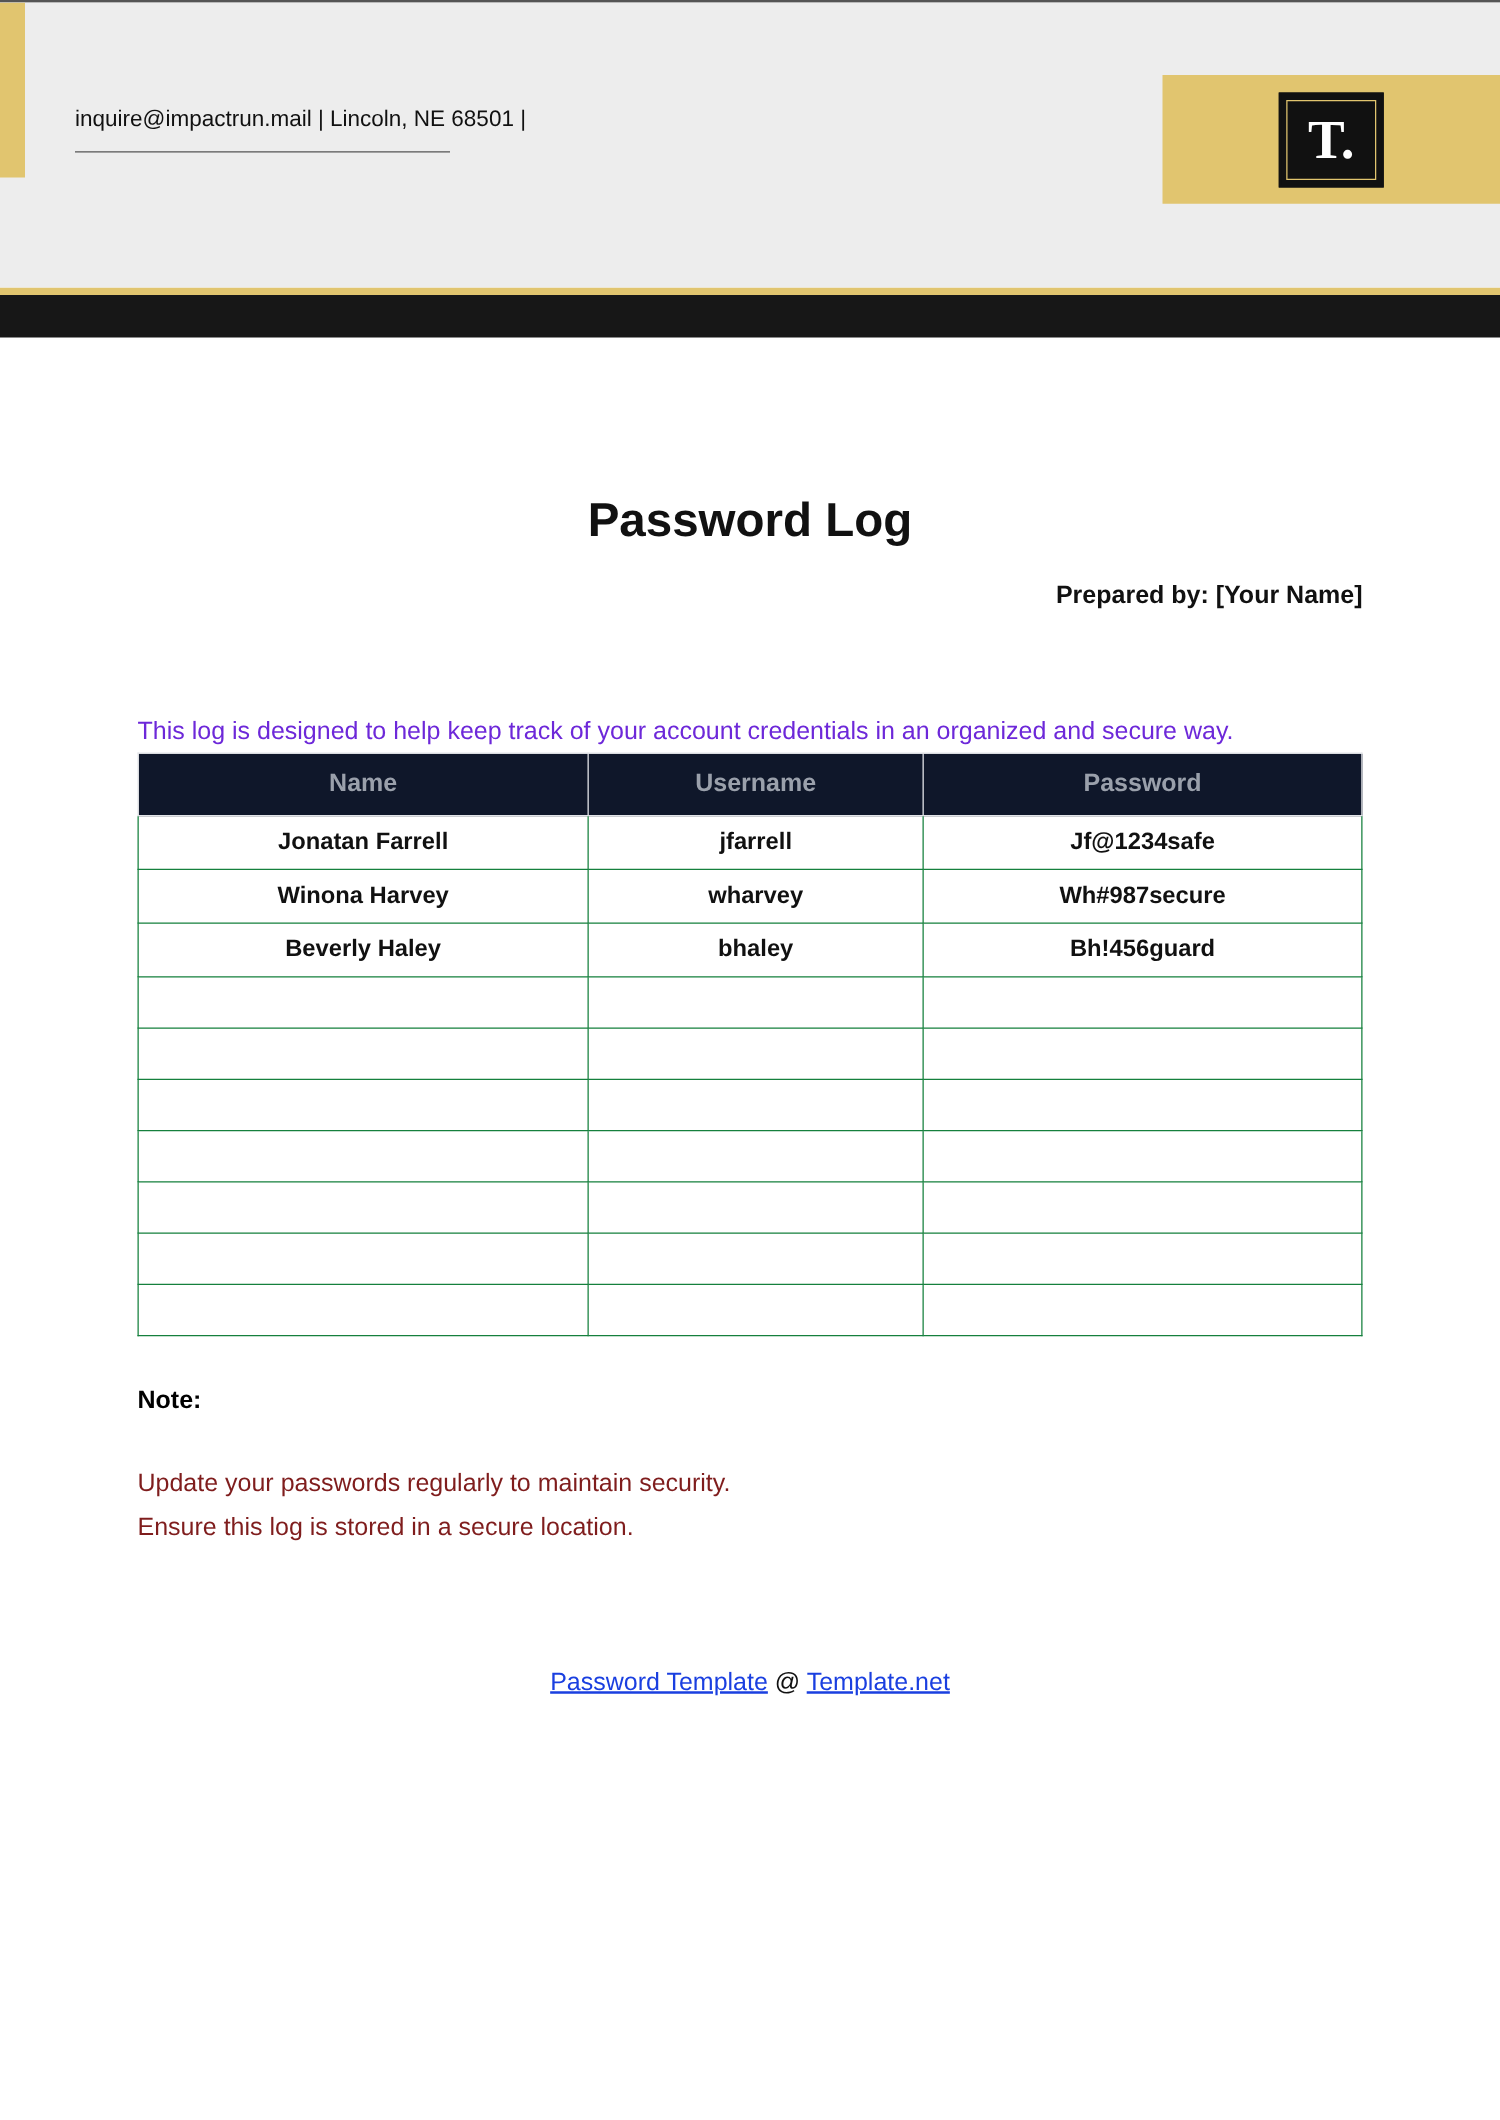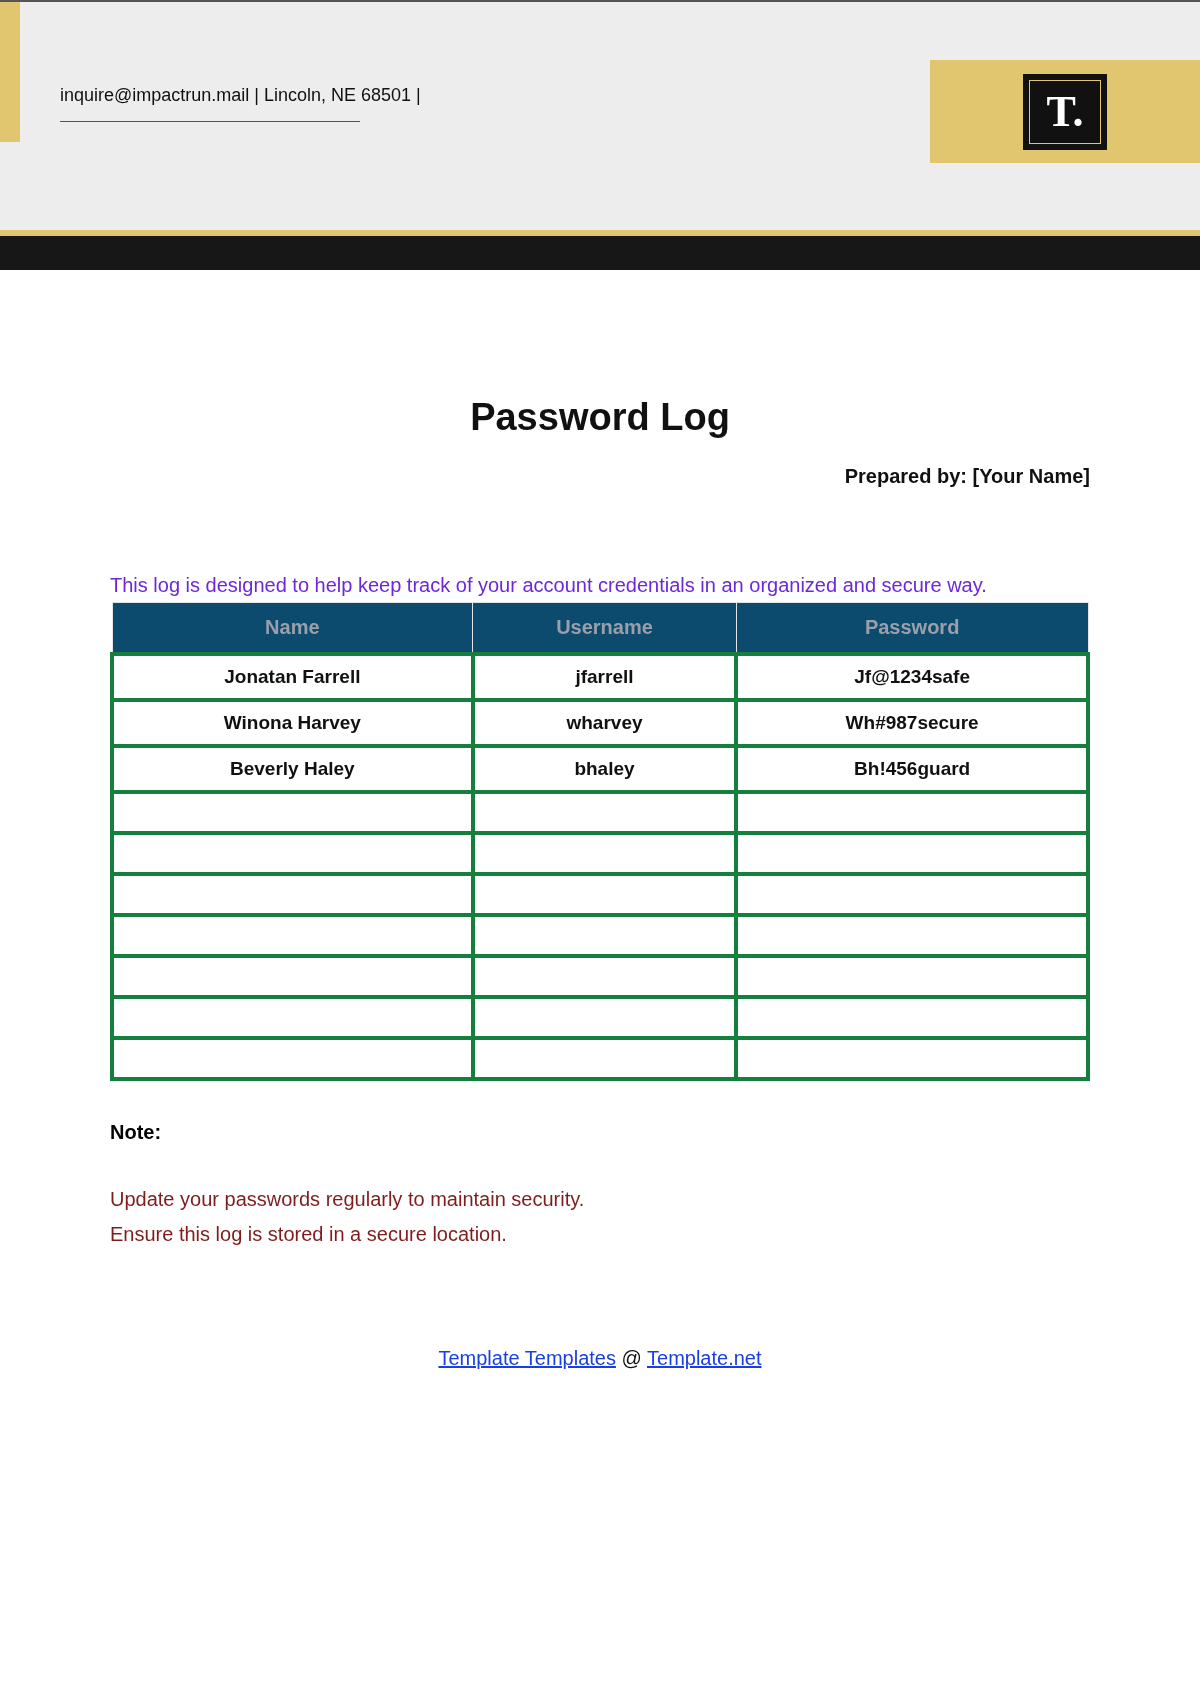--- a/index.html
+++ b/index.html
@@ -104,30 +104,30 @@
       color: #6d28d9;
       line-height: 1.7;
       text-align: justify;
     }
     table {
       width: 100%;
       border-collapse: collapse;
       margin-bottom: 40px;
     }
     th {
-      background: #0c4a6e;
+      background: #0f172a;
       color: #9aa0ab;
       font-weight: 700;
       font-size: 20px;
       padding: 13px 10px;
       border: 1px solid #e2e4e8;
       text-align: center;
     }
     td {
-      border: 4px solid #15803d;
+      border: 1px solid #15803d;
       padding: 10px;
       text-align: center;
       font-size: 19px;
       font-weight: 700;
       color: #111;
       height: 41px;
     }
     td.empty {
       font-weight: 400;
     }
@@ -236,15 +236,15 @@
           <td class="empty"></td>
         </tr>
       </tbody>
   </table>
 
   <div class="note-label">Note:</div>
   <div class="note-line">Update your passwords regularly to maintain security.</div>
   <div class="note-line">Ensure this log is stored in a secure location.</div>
 
   <div class="footer-links">
-    <a href="#">Template Templates</a><span> @ </span><a href="#">Template.net</a>
+    <a href="#">Password Template</a><span> @ </span><a href="#">Template.net</a>
   </div>
 </div>
 
 </body></html>

